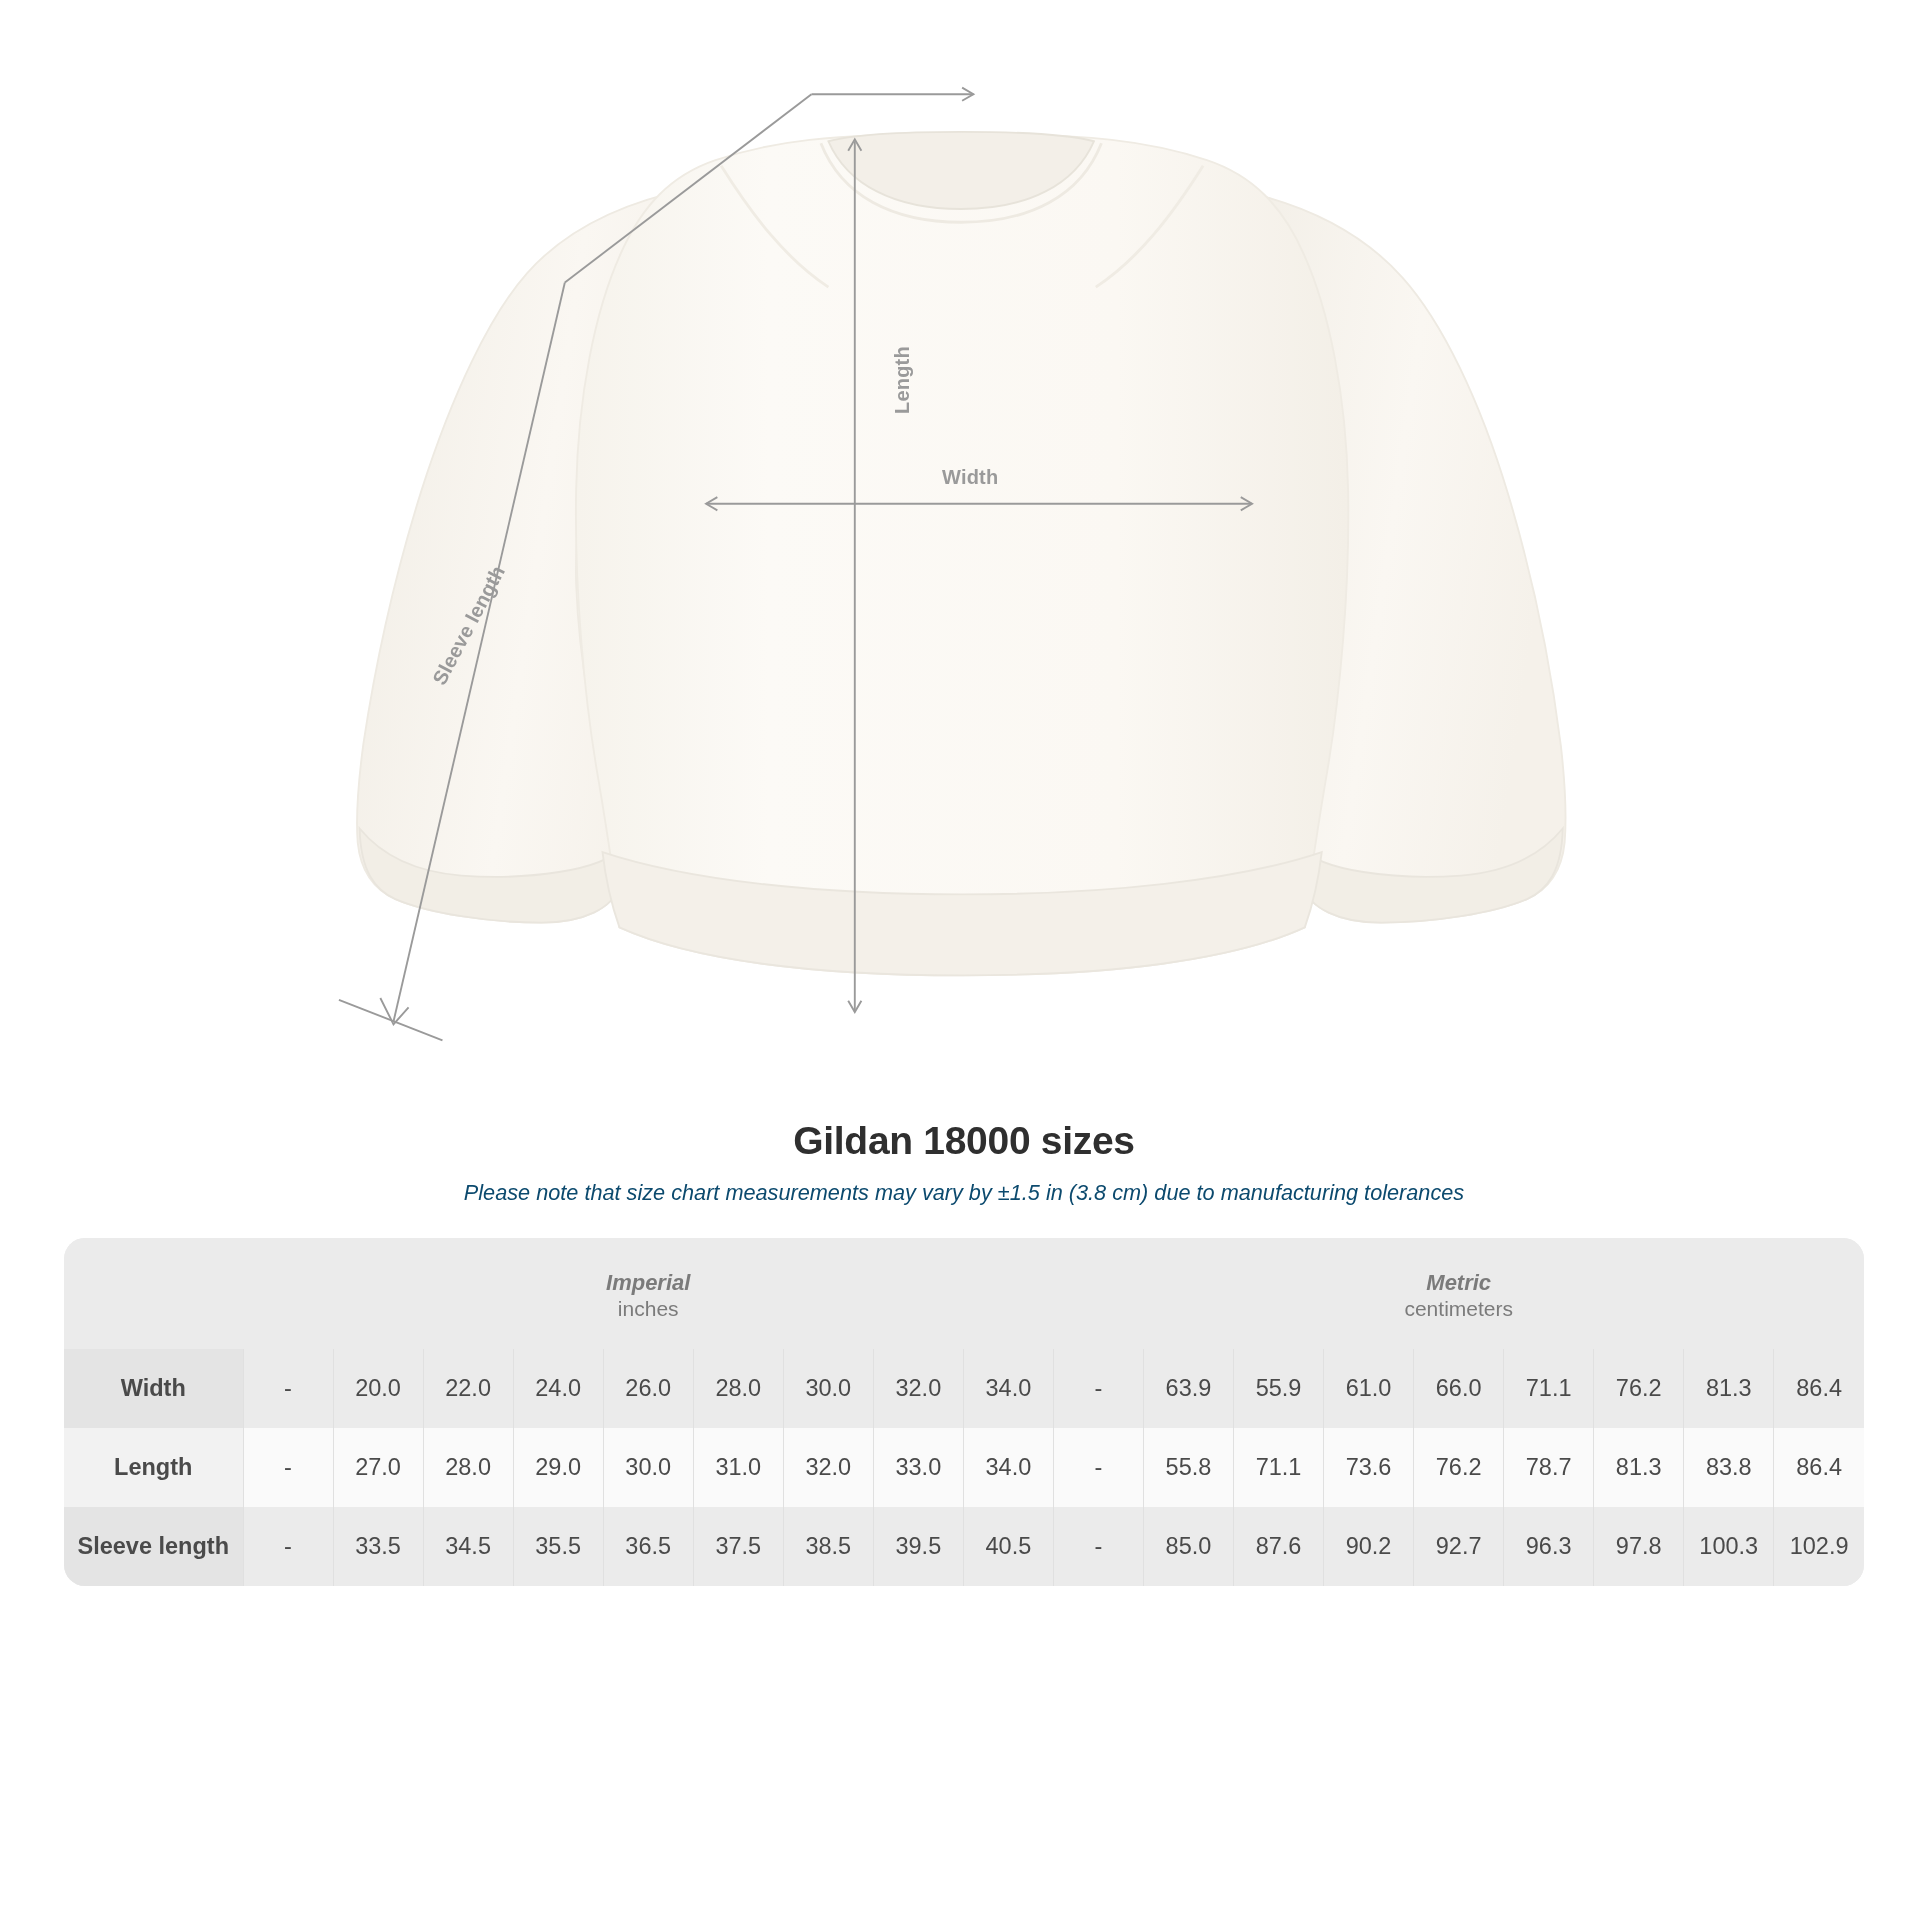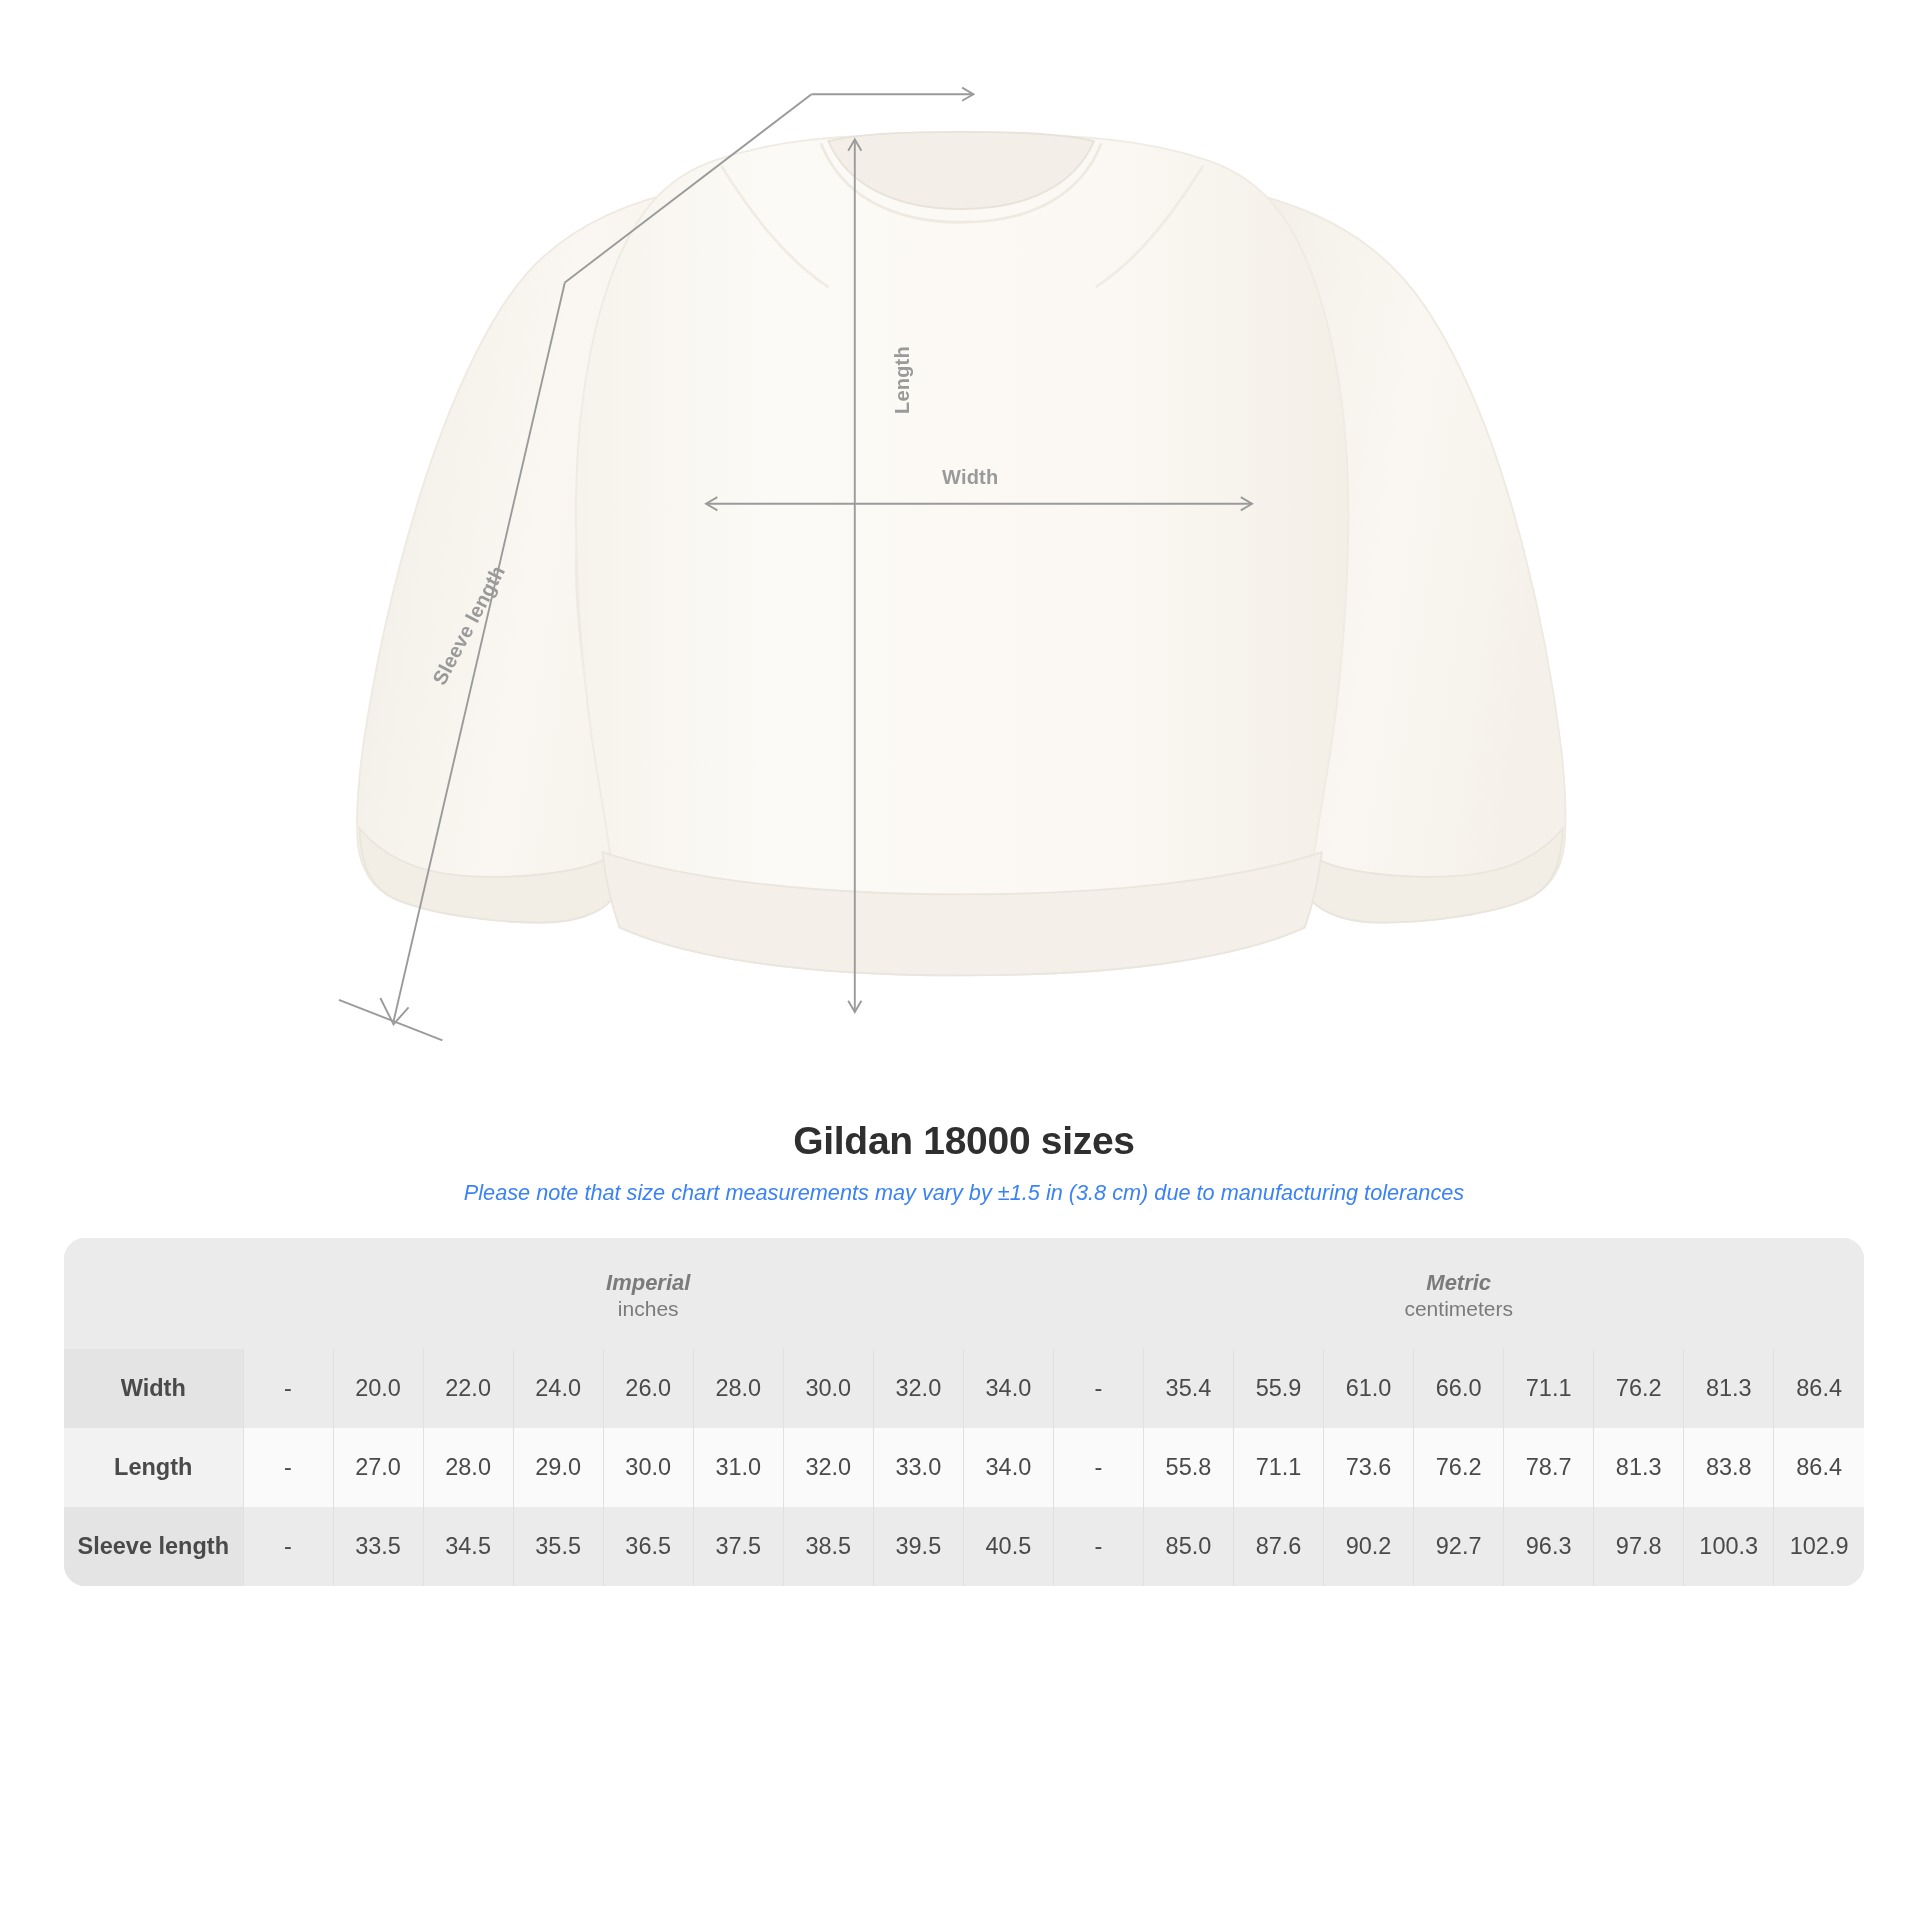--- a/index.html
+++ b/index.html
@@ -56,21 +56,21 @@
   }
   .chart-title {
     font-size: 39px;
     font-weight: bold;
     color: #2f2f2f;
     letter-spacing: -0.3px;
   }
   .chart-note {
     font-size: 21.7px;
     font-style: italic;
-    color: #3b82f6;
+    color: #0c4a6e;
     margin-top: 17px;
   }
 
   
   .table-wrap {
     margin: 32px 64px 0 64px;
     border-radius: 21px;
     overflow: hidden;
     background: #ebebeb;
   }
@@ -245,21 +245,21 @@
           <td class="vline">-</td>
           <td class="vline">20.0</td>
           <td class="vline">22.0</td>
           <td class="vline">24.0</td>
           <td class="vline">26.0</td>
           <td class="vline">28.0</td>
           <td class="vline">30.0</td>
           <td class="vline">32.0</td>
           <td class="vline">34.0</td>
           <td class="vline">-</td>
-          <td class="vline">35.4</td>
+          <td class="vline">63.9</td>
           <td class="vline">55.9</td>
           <td class="vline">61.0</td>
           <td class="vline">66.0</td>
           <td class="vline">71.1</td>
           <td class="vline">76.2</td>
           <td class="vline">81.3</td>
           <td class="vline">86.4</td>
         </tr>
 
         <tr class="body-row even">

